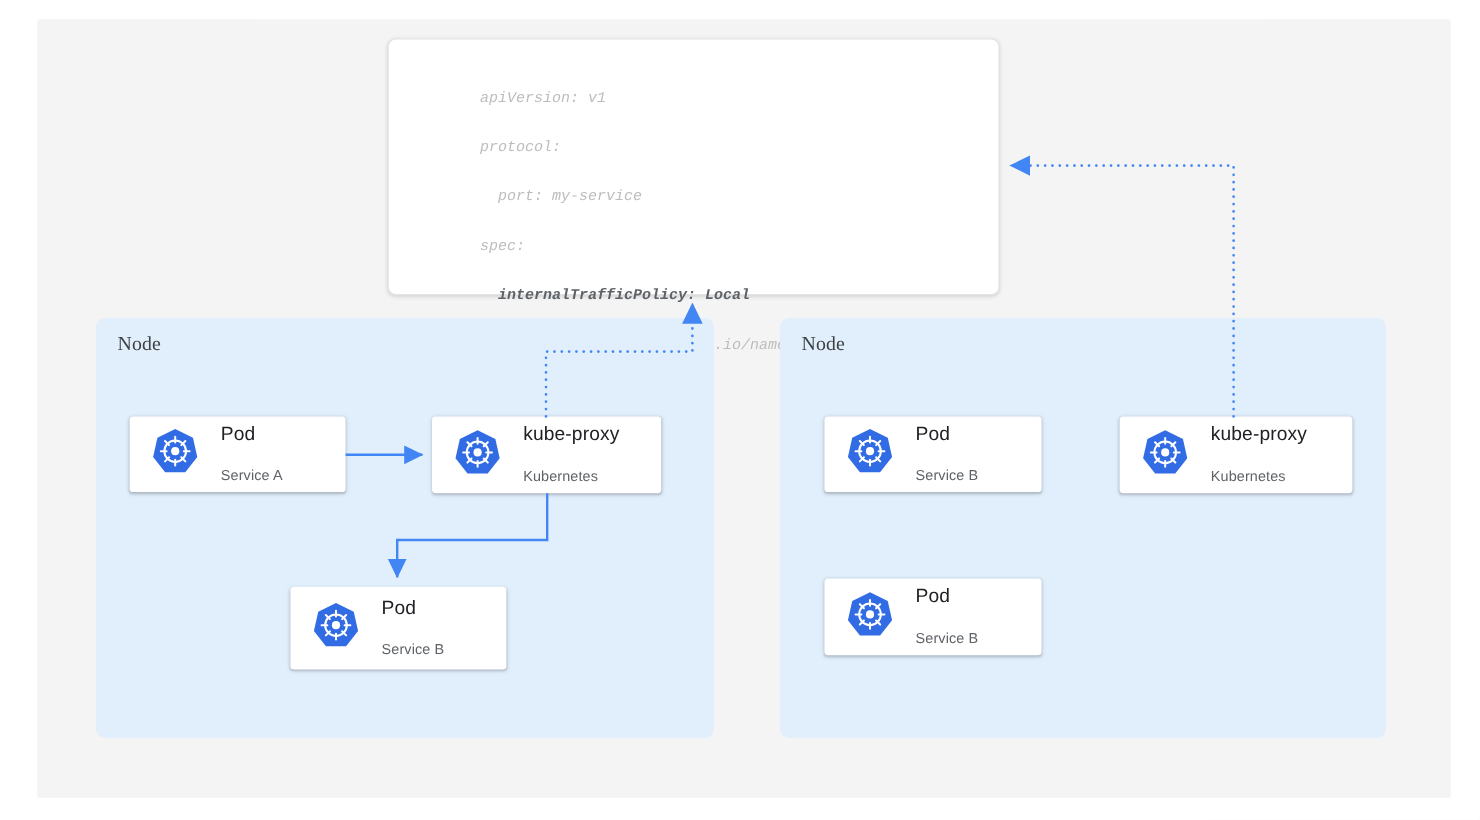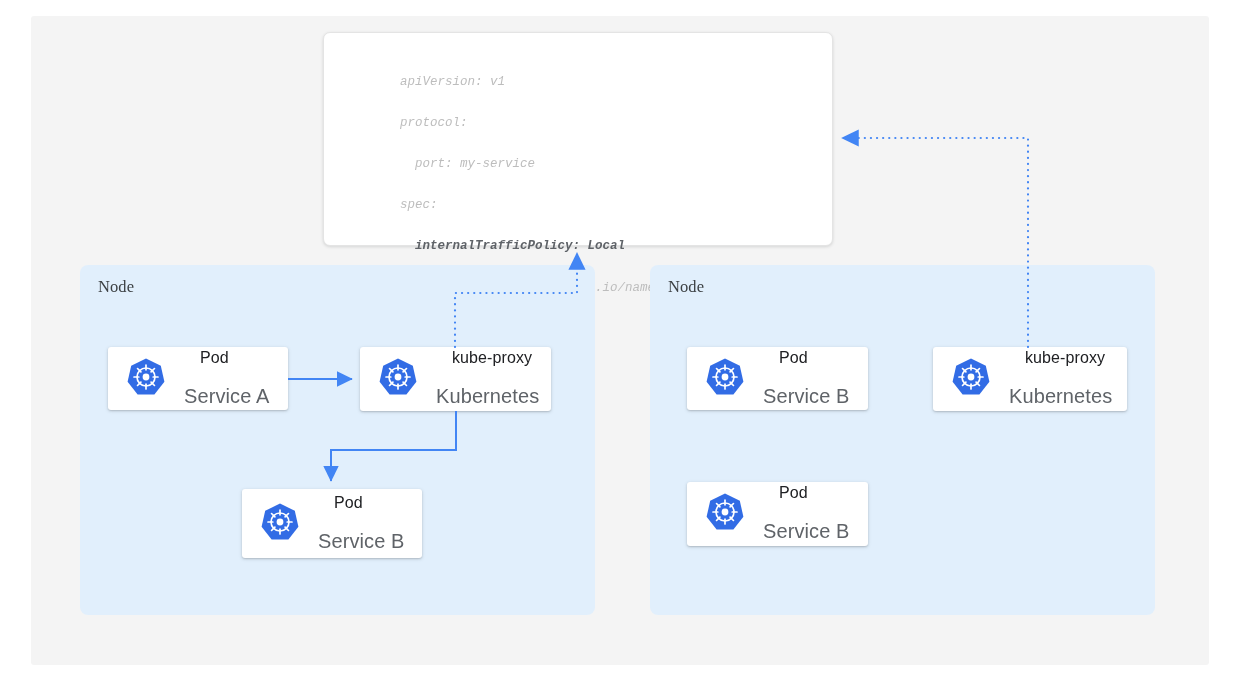--- a/index.html
+++ b/index.html
@@ -87,24 +87,23 @@
     margin-left: 18px;
     display: flex;
     flex-direction: column;
     justify-content: center;
     line-height: 1.26;
   }
   .card-title {
     font-size: 16px;
     color: #202124;
     letter-spacing: .1px;
-    margin-left: 16px;
   }
   .card-sub {
-    font-size: 20px;
+    font-size: 12px;
     color: #5f6368;
     letter-spacing: .1px;
     margin-top: 16px;
   }
 
   
   #pod-a       { left: 108px; top: 347px; width: 180px; height: 63px; }
   #kube-left   { left: 360px; top: 347px; width: 191px; height: 64px; }
   #pod-b-left  { left: 242px; top: 489px; width: 180px; height: 69px; }
   #pod-b1      { left: 687px; top: 347px; width: 181px; height: 63px; }

